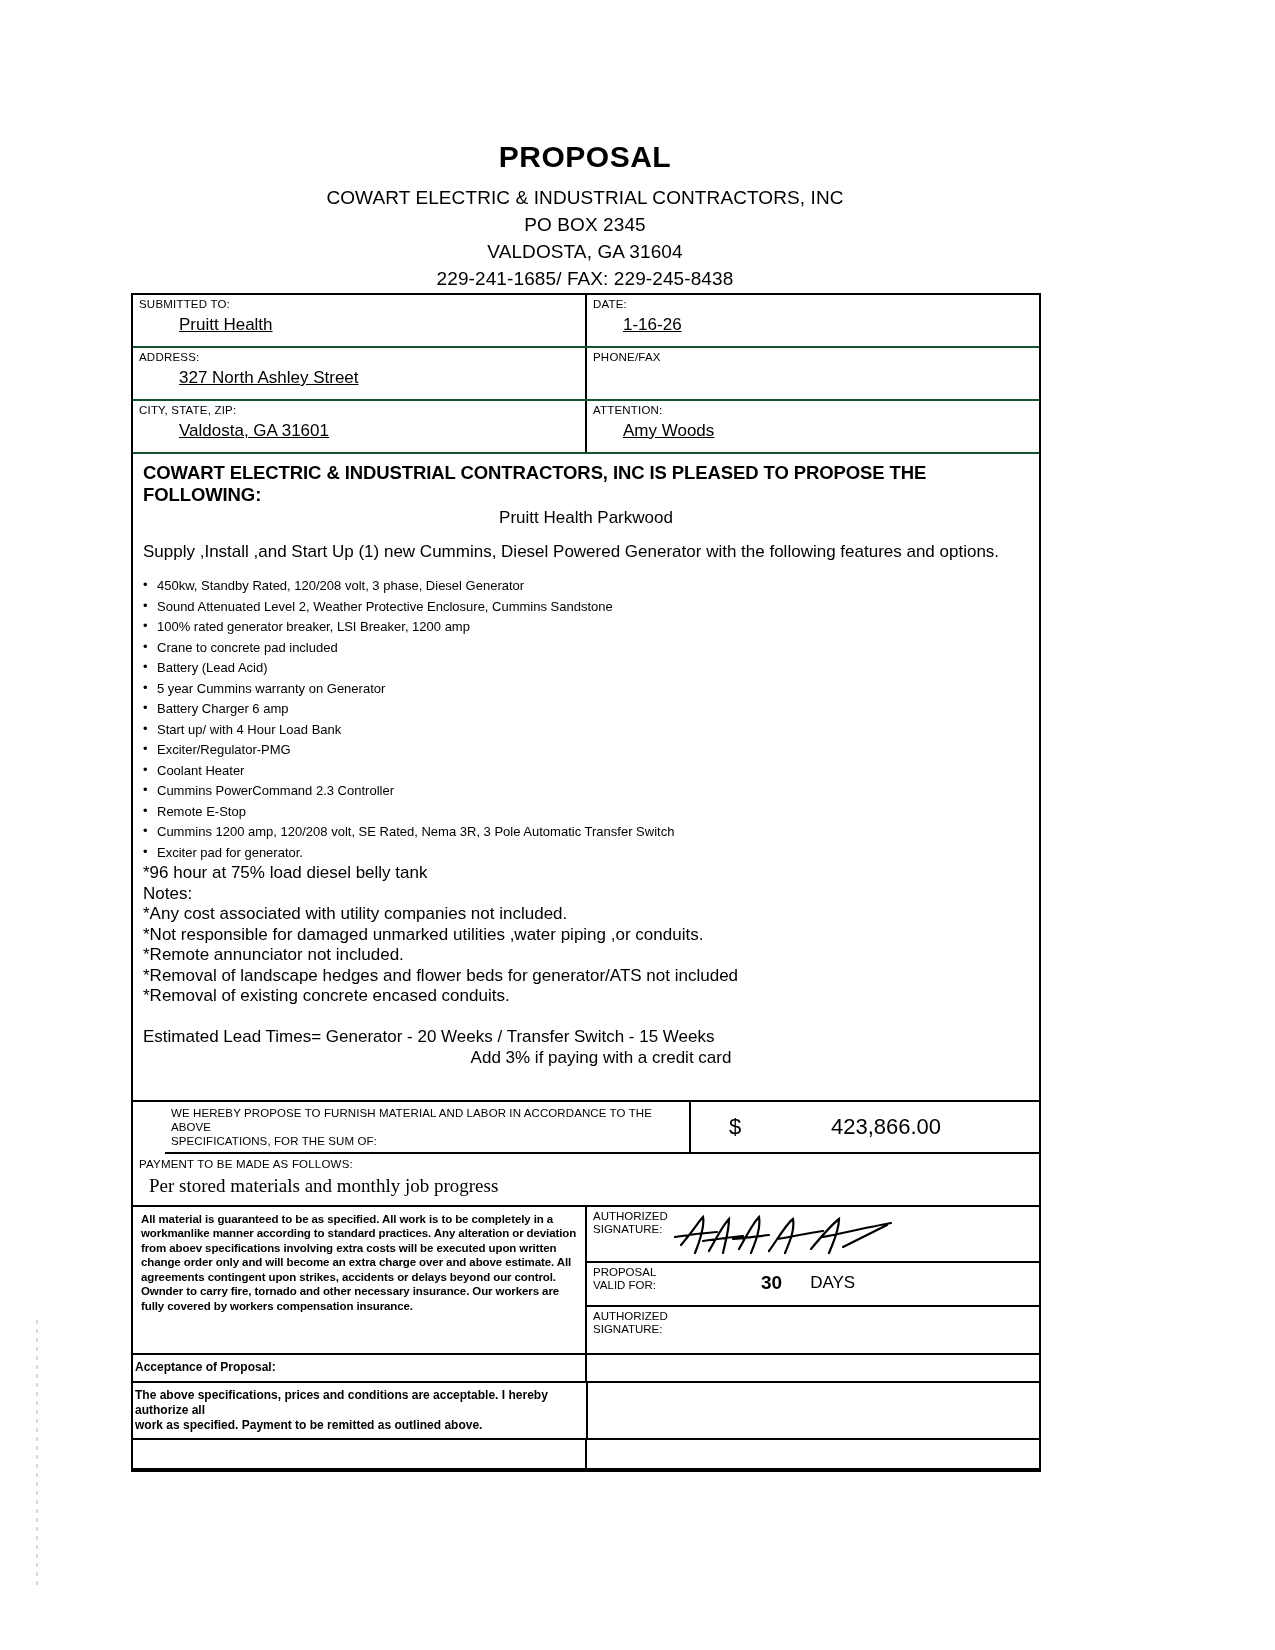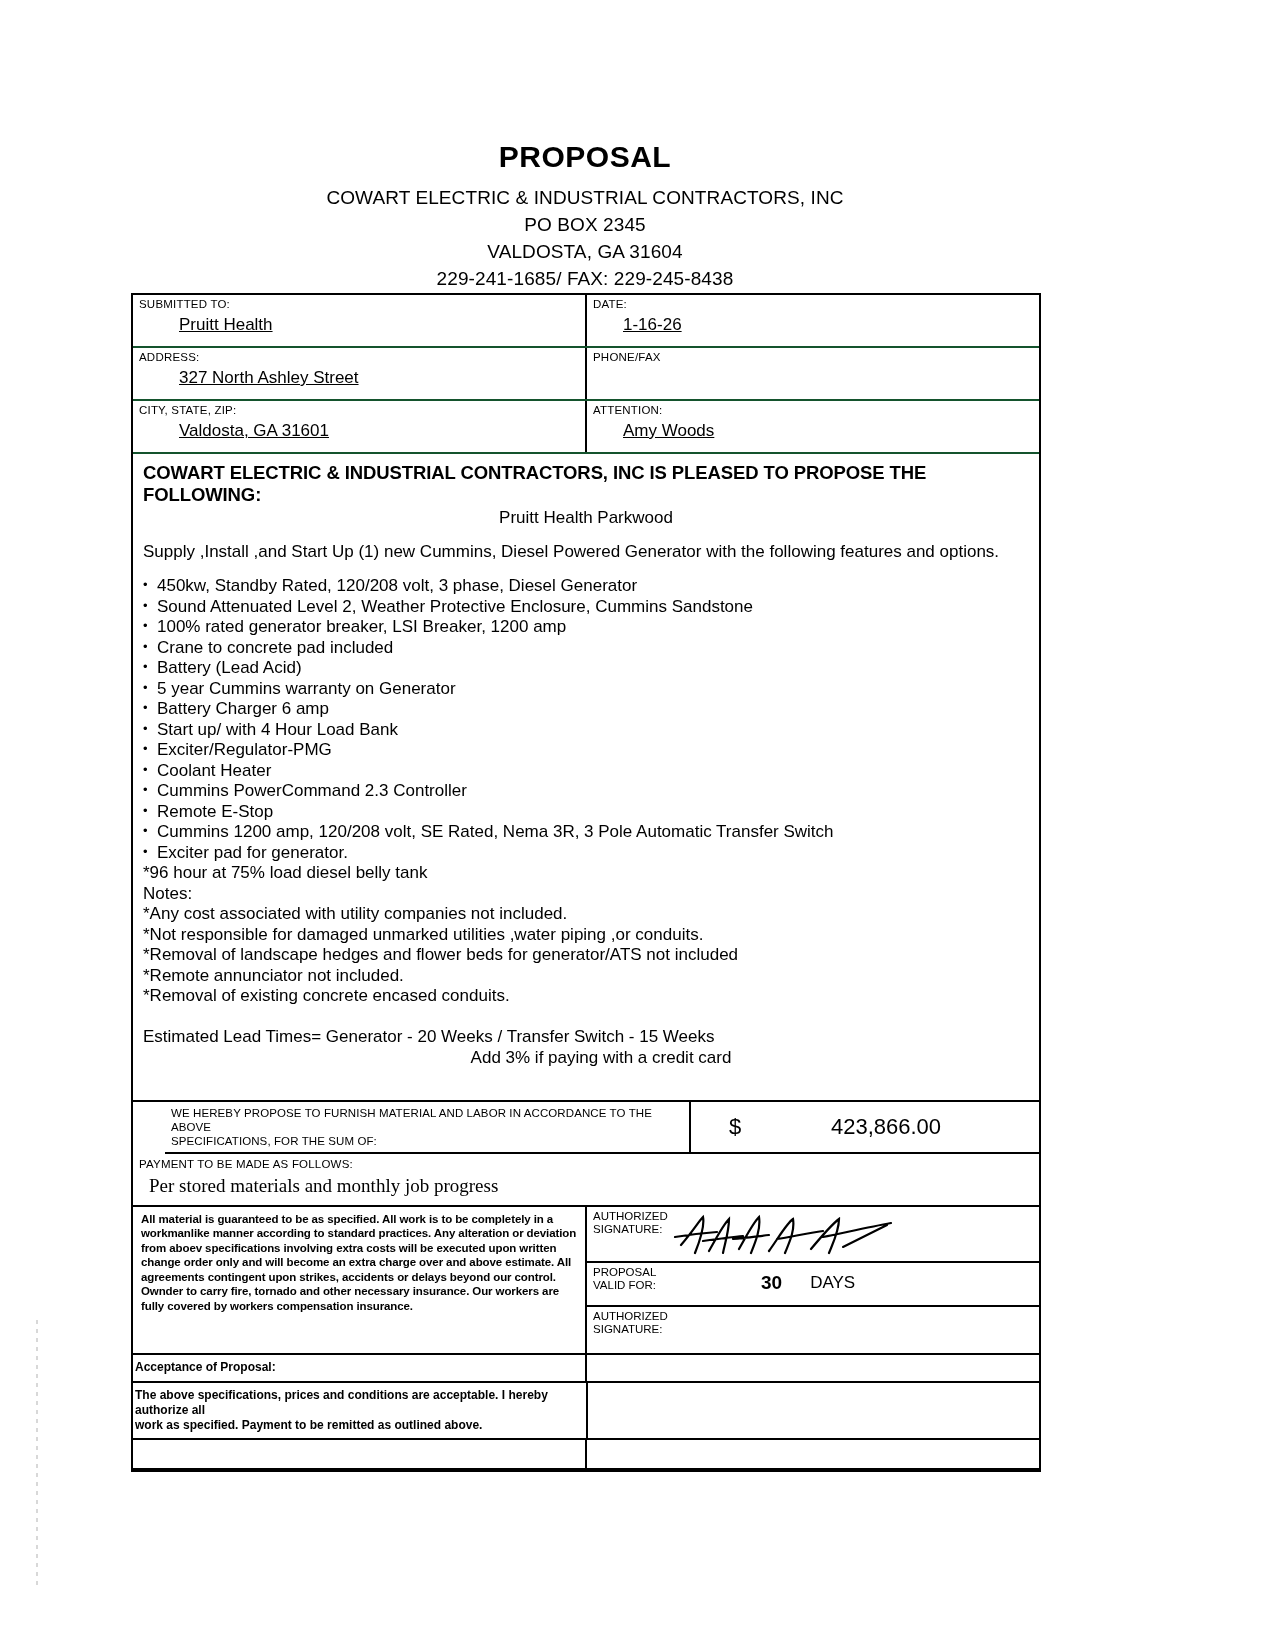--- a/index.html
+++ b/index.html
@@ -104,21 +104,21 @@
   .intro {
     font-size: 17px;
     padding-bottom: 14px;
   }
   .bullets {
     list-style: none;
     margin: 0;
     padding: 0;
   }
   .bullets li {
-    font-size: 17px;
+    font-size: 13px;
     line-height: 20.5px;
     padding-left: 14px;
     position: relative;
   }
   .bullets li::before {
     content: "\2022";
     position: absolute;
     left: 0;
     top: -1px;
     font-size: 13px;
@@ -363,22 +363,22 @@
         <li>Remote E-Stop</li>
         <li>Cummins 1200 amp, 120/208 volt, SE Rated, Nema 3R, 3 Pole Automatic Transfer Switch</li>
         <li>Exciter pad for generator.</li>
       </ul>
 
       <div class="plain-lines">
         <p>*96 hour at 75% load diesel belly tank</p>
         <p>Notes:</p>
         <p>*Any cost associated with utility companies not included.</p>
         <p>*Not responsible for damaged unmarked utilities ,water piping ,or conduits.</p>
+        <p>*Remote annunciator not included.</p>
         <p>*Removal of landscape hedges and flower beds for generator/ATS not included</p>
-        <p>*Remote annunciator not included.</p>
         <p>*Removal of existing concrete encased conduits.</p>
       </div>
 
       <div class="lead-times">Estimated Lead Times= Generator - 20 Weeks / Transfer Switch - 15 Weeks</div>
       <div class="credit-card">Add 3% if paying with a credit card</div>
     </div>
 
     <div class="sum-row">
       <div class="sum-text">
         <div>WE HEREBY PROPOSE TO FURNISH MATERIAL AND LABOR IN ACCORDANCE TO THE ABOVE</div>

